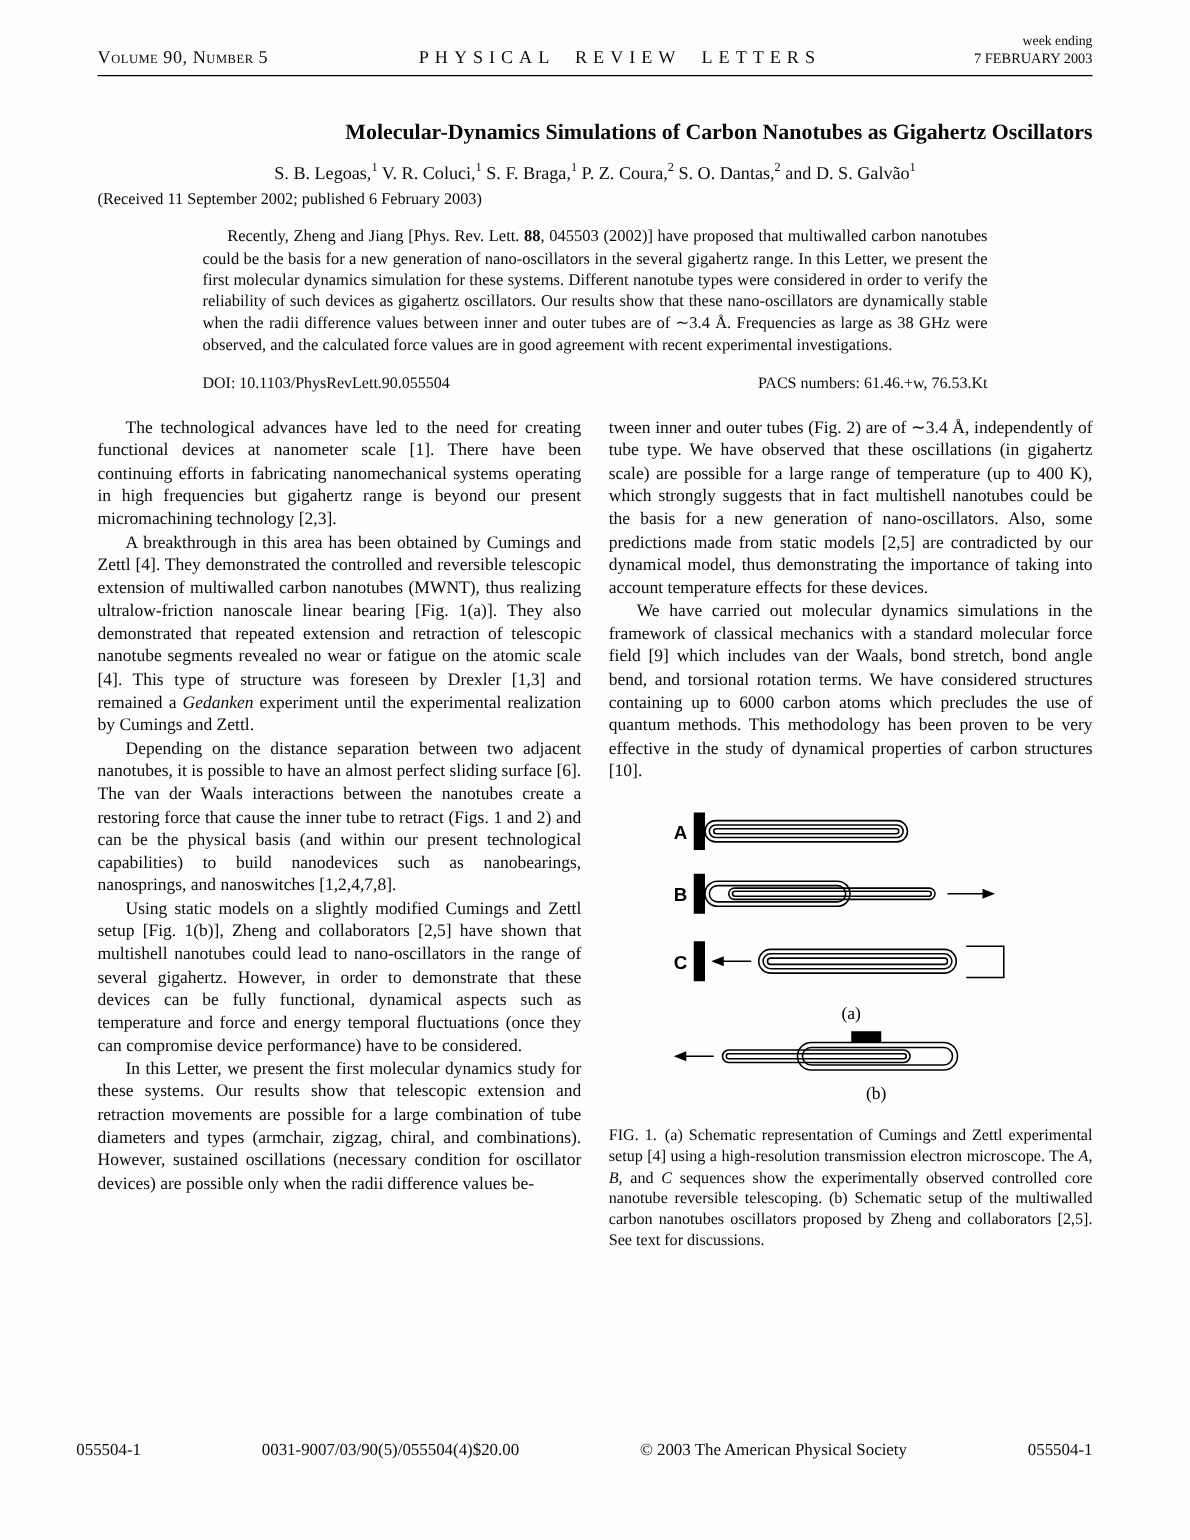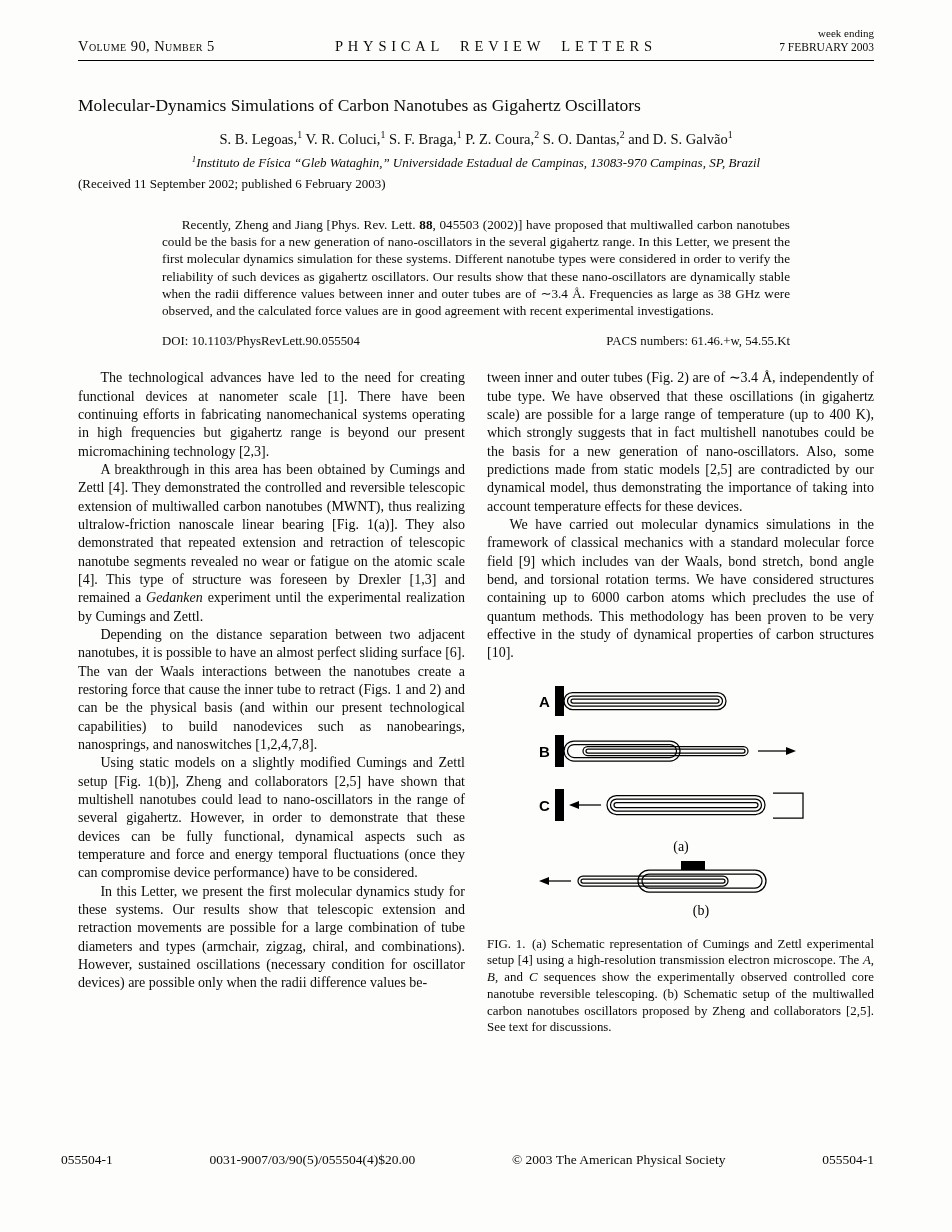--- a/index.html
+++ b/index.html
@@ -13,29 +13,29 @@
   
   .masthead {
     display: flex; justify-content: space-between; align-items: flex-end;
     border-bottom: 1.5px solid #000; padding-bottom: 5px;
   }
   .vol { font-variant: small-caps; font-size: 14.5px; letter-spacing: 0.03em; }
   .journal { font-size: 14.5px; letter-spacing: 0.33em; word-spacing: 0.55em; padding-left: 18px; }
   .weekend { text-align: right; font-size: 11px; line-height: 1.3; }
   .weekend .date { font-size: 11.5px; margin-left: 20px; }
   
-  .title { margin-top: 34px; text-align: left; font-size: 17.5px; font-weight: normal; }
+  .title { margin-top: 34px; text-align: right; font-size: 17.5px; font-weight: bold; }
   .authors { margin-top: 15px; text-align: center; font-size: 14.5px; }
   sup { font-size: 0.68em; vertical-align: super; line-height: 0; }
   .affil { text-align: center; font-style: italic; font-size: 13px; line-height: 1.42; }
   .affil.first { margin-top: 6px; }
   .received { text-align: left; font-size: 13px; margin-top: 3px; }
   
   .abstract {
-    width: 628px; margin: 24px auto 0 auto;
+    width: 628px; margin: 13px auto 0 auto;
     font-size: 13.2px; line-height: 1.31; text-align: justify; text-indent: 1.5em;
   }
   .meta-row {
     width: 628px; margin: 15px auto 16px auto;
     display: flex; justify-content: space-between; font-size: 12.8px;
   }
   
   .columns { margin-top: 20px; display: flex; gap: 22px; }
   .col { flex: 1 1 0; font-size: 14px; line-height: 1.31; text-align: justify; }
   .col p { text-indent: 1.6em; margin: 0; }
@@ -66,29 +66,28 @@
     <div class="weekend">
       <div>week ending</div>
       <div class="date">7 FEBRUARY 2003</div>
     </div>
   </header>
 
   <h1 class="title">Molecular-Dynamics Simulations of Carbon Nanotubes as Gigahertz Oscillators</h1>
 
   <div class="authors"><span>S. B. Legoas,</span><sup>1</sup><span> V. R. Coluci,</span><sup>1</sup><span> S. F. Braga,</span><sup>1</sup><span> P. Z. Coura,</span><sup>2</sup><span> S. O. Dantas,</span><sup>2</sup><span> and D. S. Galvão</span><sup>1</sup></div>
 
-  <div class="affil first"><sup>1</sup><span>Instituto de Física “Gleb Wataghin,” Universidade Estadual de Campinas, 13083-970 Campinas, SP, Brazil</span></div>
 
   <div class="received">(Received 11 September 2002; published 6 February 2003)</div>
 
   <p class="abstract"><span>Recently, Zheng and Jiang [Phys. Rev. Lett. </span><span style="font-weight: bold;">88</span><span>, 045503 (2002)] have proposed that multiwalled carbon nanotubes could be the basis for a new generation of nano-oscillators in the several gigahertz range. In this Letter, we present the first molecular dynamics simulation for these systems. Different nanotube types were considered in order to verify the reliability of such devices as gigahertz oscillators. Our results show that these nano-oscillators are dynamically stable when the radii difference values between inner and outer tubes are of ∼3.4 Å. Frequencies as large as 38 GHz were observed, and the calculated force values are in good agreement with recent experimental investigations.</span></p>
 
   <div class="meta-row">
     <span>DOI: 10.1103/PhysRevLett.90.055504</span>
-    <span>PACS numbers: 61.46.+w, 54.55.Kt</span>
+    <span>PACS numbers: 61.46.+w, 76.53.Kt</span>
   </div>
 
   <div class="columns">
 
     <div class="col">
       <p><span>The technological advances have led to the need for creating functional devices at nanometer scale [1]. There have been continuing efforts in fabricating nanomechanical systems operating in high frequencies but gigahertz range is beyond our present micromachining technology [2,3].</span></p>
       <p><span>A breakthrough in this area has been obtained by Cumings and Zettl [4]. They demonstrated the controlled and reversible telescopic extension of multiwalled carbon nanotubes (MWNT), thus realizing ultralow-friction nanoscale linear bearing [Fig. 1(a)]. They also demonstrated that repeated extension and retraction of telescopic nanotube segments revealed no wear or fatigue on the atomic scale [4]. This type of structure was foreseen by Drexler [1,3] and remained a </span><span style="font-style: italic;">Gedanken</span><span> experiment until the experimental realization by Cumings and Zettl.</span></p>
       <p><span>Depending on the distance separation between two adjacent nanotubes, it is possible to have an almost perfect sliding surface [6]. The van der Waals interactions between the nanotubes create a restoring force that cause the inner tube to retract (Figs. 1 and 2) and can be the physical basis (and within our present technological capabilities) to build nanodevices such as nanobearings, nanosprings, and nanoswitches [1,2,4,7,8].</span></p>
       <p><span>Using static models on a slightly modified Cumings and Zettl setup [Fig. 1(b)], Zheng and collaborators [2,5] have shown that multishell nanotubes could lead to nano-oscillators in the range of several gigahertz. However, in order to demonstrate that these devices can be fully functional, dynamical aspects such as temperature and force and energy temporal fluctuations (once they can compromise device performance) have to be considered.</span></p>
       <p><span>In this Letter, we present the first molecular dynamics study for these systems. Our results show that telescopic extension and retraction movements are possible for a large combination of tube diameters and types (armchair, zigzag, chiral, and combinations). However, sustained oscillations (necessary condition for oscillator devices) are possible only when the radii difference values be-</span></p>

